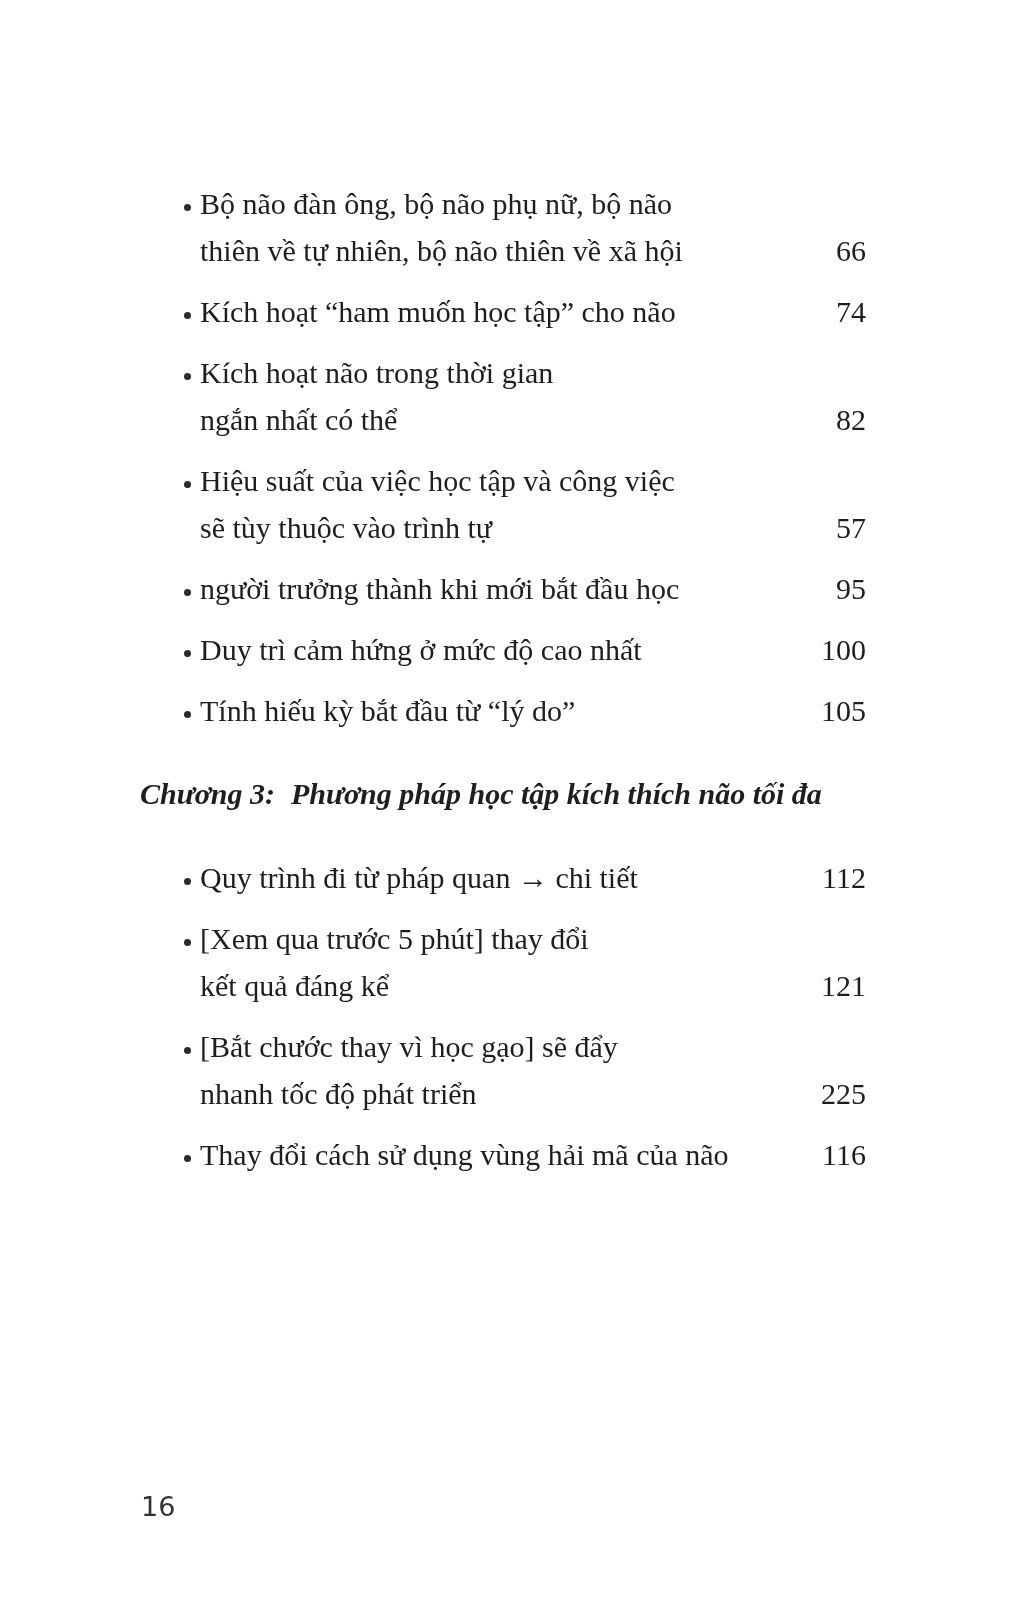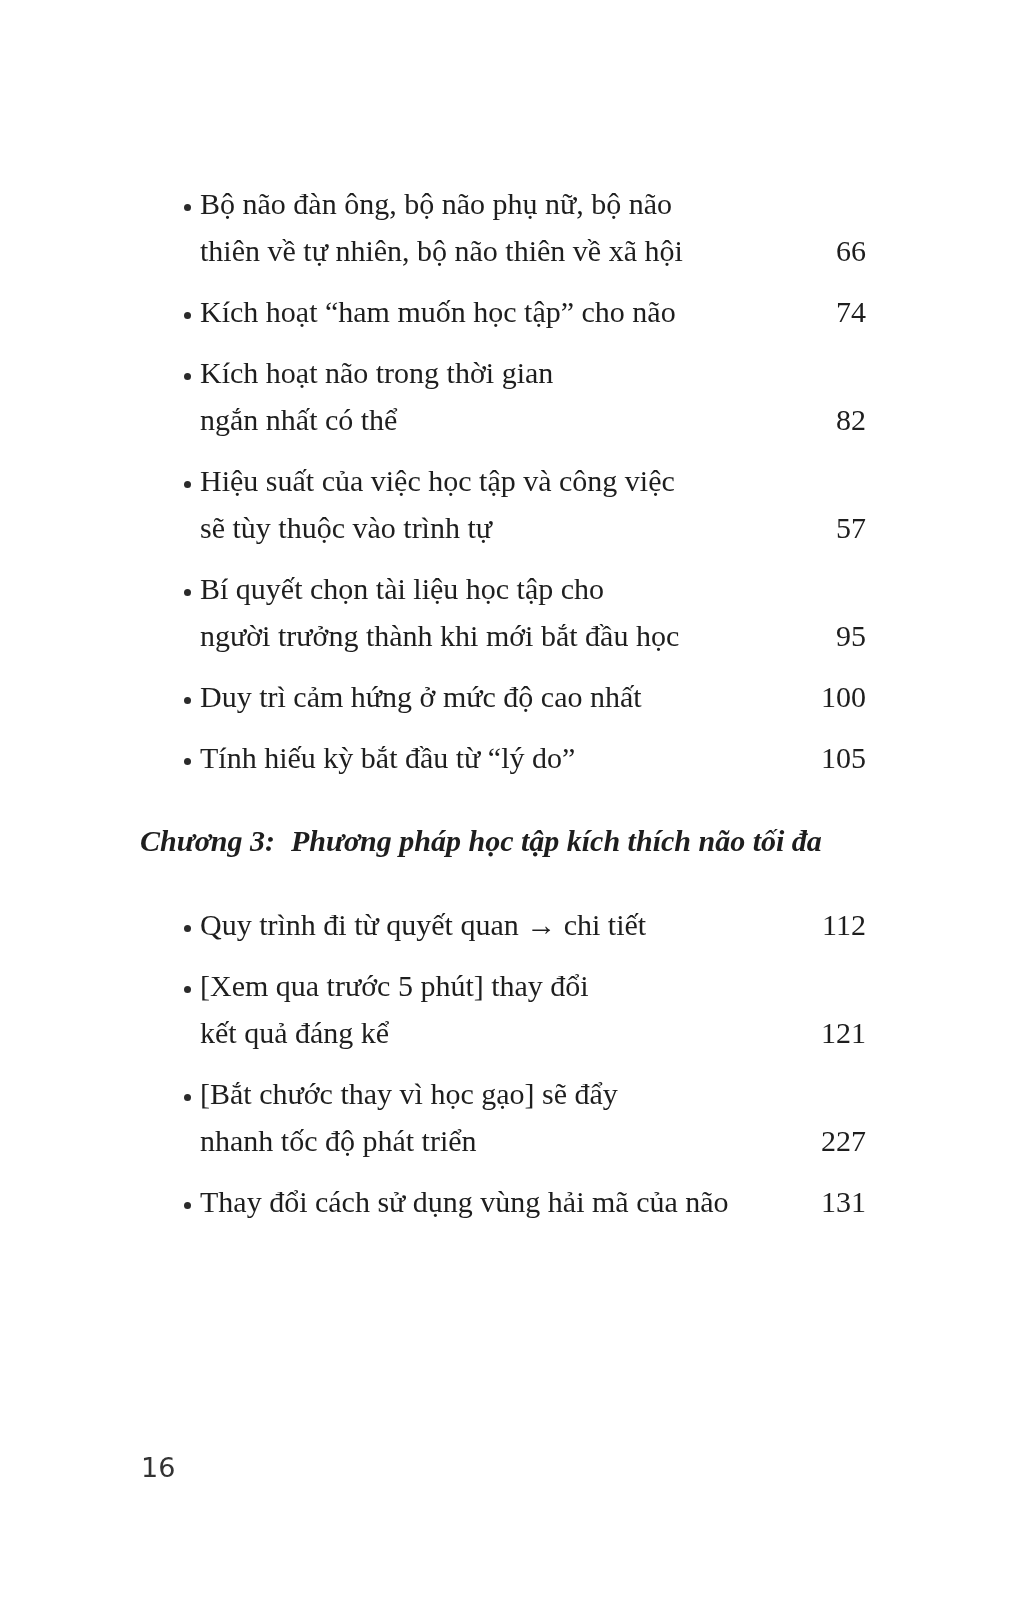--- a/index.html
+++ b/index.html
@@ -65,21 +65,21 @@
     top: 24px;
     width: 7px;
     height: 7px;
     border-radius: 50%;
     background: #2b2b2b;
   }
   
   .folio {
     position: absolute;
     left: 141px;
-    top: 1454px;
+    top: 1493px;
     font-family: "DejaVu Sans", "Liberation Sans", sans-serif;
     font-size: 27px;
     line-height: 27px;
     color: #333333;
   }
 </style>
 </head>
 <body>
 
 <div class="page">
@@ -120,23 +120,20 @@
             <span class="line-text">Hiệu suất của việc học tập và công việc</span>
           </div>
           <div class="line">
             <span class="line-text">sẽ tùy thuộc vào trình tự</span>
             <span class="pagenum">57</span>
           </div>
         </div>
         <div class="entry">
           <span class="bullet"></span>
           <div class="line">
-            <span class="line-text">Bí quyết chọn tài liệu học tập cho</span>
-          </div>
-          <div class="line">
             <span class="line-text">người trưởng thành khi mới bắt đầu học</span>
             <span class="pagenum">95</span>
           </div>
         </div>
         <div class="entry">
           <span class="bullet"></span>
           <div class="line">
             <span class="line-text">Duy trì cảm hứng ở mức độ cao nhất</span>
             <span class="pagenum">100</span>
           </div>
@@ -152,47 +149,47 @@
       <div>
         <div class="heading">
           <span class="heading-label">Chương 3:</span>
           <div class="heading-titles">
             <div class="heading-title-line">Phương pháp học tập kích thích não tối đa</div>
           </div>
         </div>
         <div class="entry">
           <span class="bullet"></span>
           <div class="line">
-            <span class="line-text">Quy trình đi từ quyết quan → chi tiết</span>
+            <span class="line-text">Quy trình đi từ pháp quan → chi tiết</span>
             <span class="pagenum">112</span>
           </div>
         </div>
         <div class="entry">
           <span class="bullet"></span>
           <div class="line">
             <span class="line-text">[Xem qua trước 5 phút] thay đổi</span>
           </div>
           <div class="line">
             <span class="line-text">kết quả đáng kể</span>
             <span class="pagenum">121</span>
           </div>
         </div>
         <div class="entry">
           <span class="bullet"></span>
           <div class="line">
             <span class="line-text">[Bắt chước thay vì học gạo] sẽ đẩy</span>
           </div>
           <div class="line">
             <span class="line-text">nhanh tốc độ phát triển</span>
-            <span class="pagenum">227</span>
+            <span class="pagenum">225</span>
           </div>
         </div>
         <div class="entry">
           <span class="bullet"></span>
           <div class="line">
             <span class="line-text">Thay đổi cách sử dụng vùng hải mã của não</span>
-            <span class="pagenum">131</span>
+            <span class="pagenum">116</span>
           </div>
         </div>
       </div>
     </div>
   <div class="folio">16</div>
 </div>
 
 </body></html>

